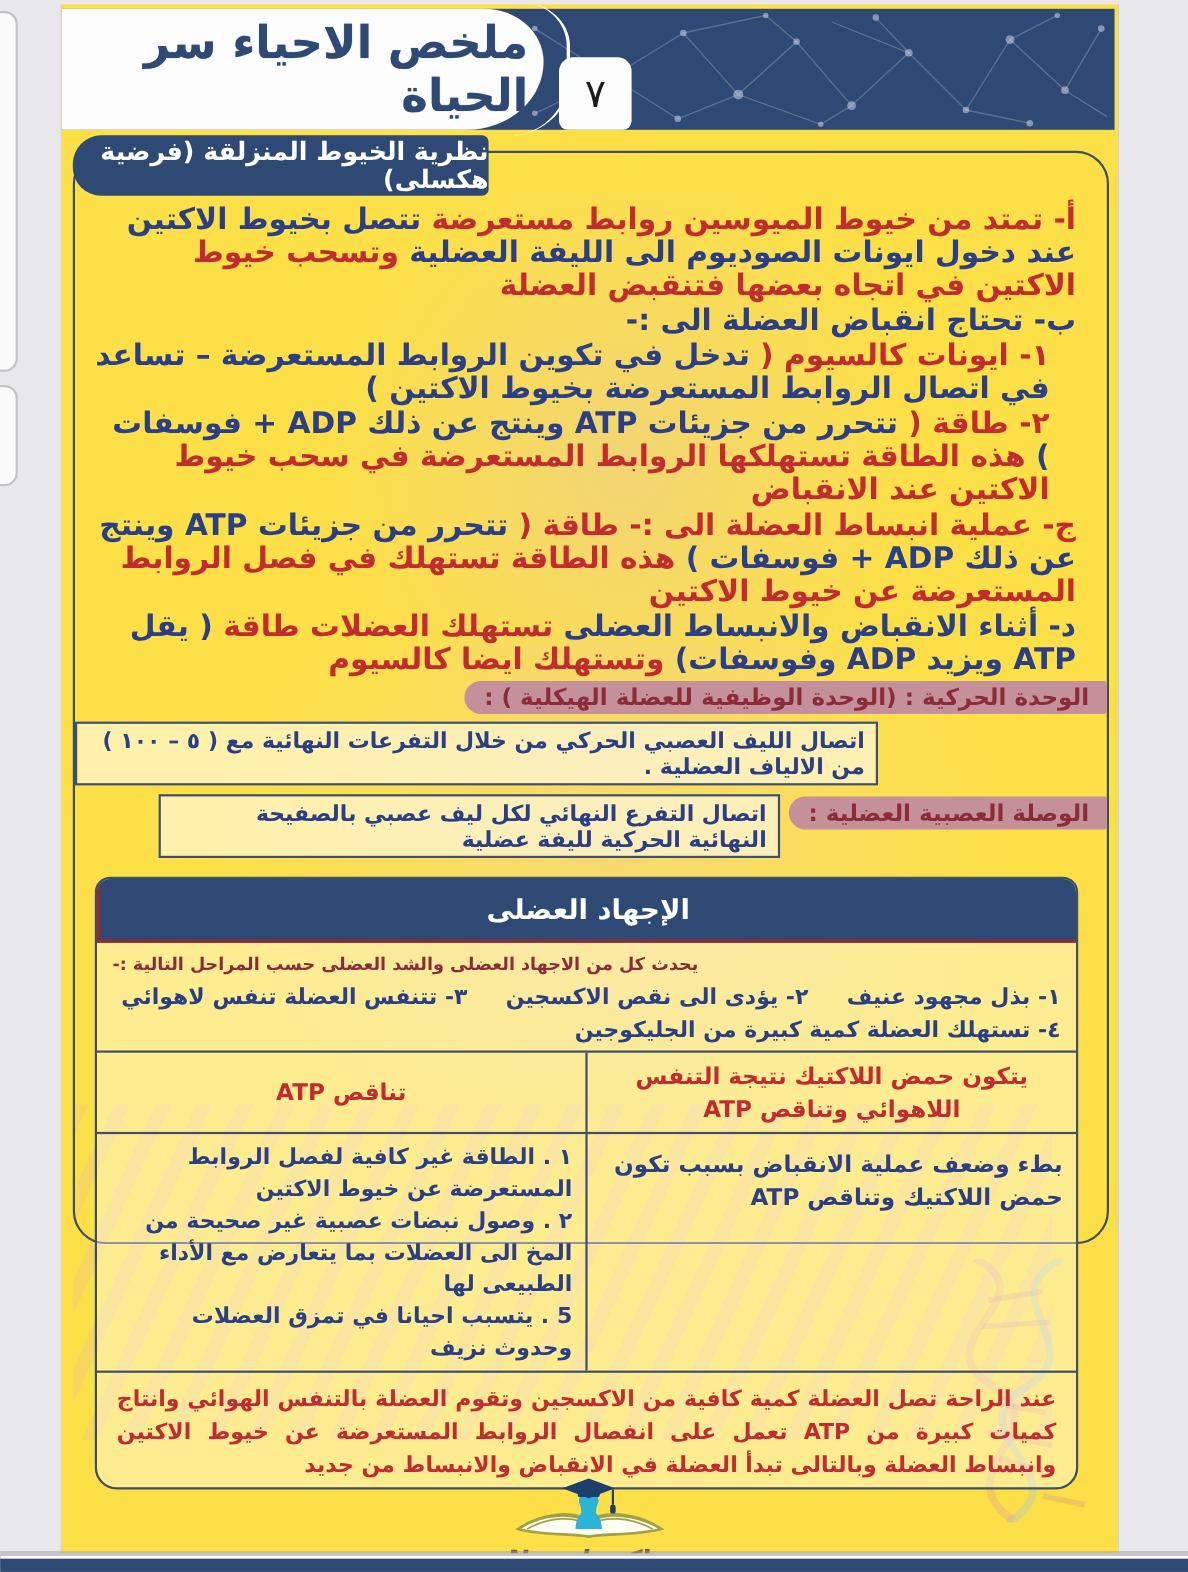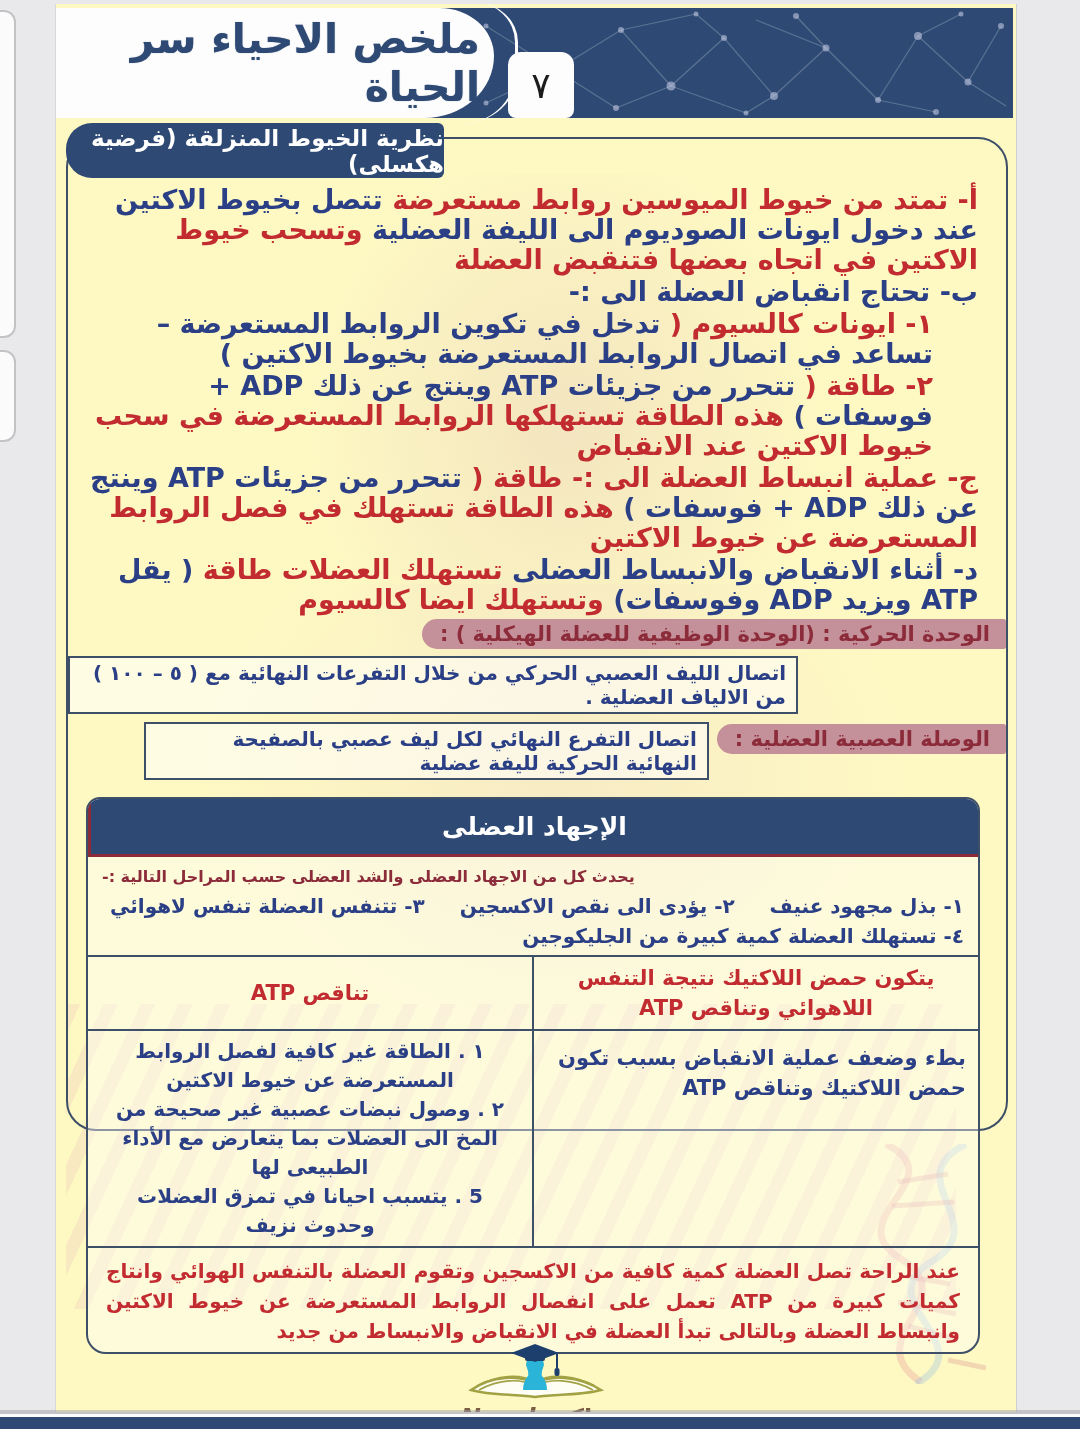--- a/index.html
+++ b/index.html
@@ -16,21 +16,21 @@
   html,body{width:1080px;height:1429px;overflow:hidden}
   body{background:var(--gray-bg);font-family:"DejaVu Sans","Liberation Sans",sans-serif;font-weight:700;position:relative}
   #canvas{position:absolute;inset:0;width:1080px;height:1429px}
 
   
   .left-tab{position:absolute;left:-12px;width:28px;background:#fbfbfb;border:2px solid #c3c3c6;border-radius:0 12px 12px 0;z-index:1}
   .tab1{top:10px;height:328px}
   .tab2{top:350px;height:92px}
 
   
-  .page{position:absolute;left:55px;top:4px;width:962px;height:1408px;background:#fef9c3;overflow:hidden;z-index:2;border-left:1px solid #d8d8da;border-right:1px solid #cfcfd2}
+  .page{position:absolute;left:55px;top:4px;width:962px;height:1408px;background:#fde047;overflow:hidden;z-index:2;border-left:1px solid #d8d8da;border-right:1px solid #cfcfd2}
 
   
   .wm{position:absolute;pointer-events:none;z-index:0}
   .wm-face{left:230px;top:170px;width:560px;height:560px;background:radial-gradient(ellipse at 50% 45%,rgba(226,196,186,.38),rgba(226,196,186,0) 68%)}
   .wm-torso{left:140px;top:580px;width:720px;height:480px;background:radial-gradient(ellipse at 50% 40%,rgba(233,205,200,.32),rgba(233,205,200,0) 72%)}
   .wm-shirt{left:10px;top:1000px;width:890px;height:305px;background:repeating-linear-gradient(115deg,rgba(228,178,184,.28) 0 13px,rgba(255,255,255,0) 13px 34px);opacity:.8}
   .wm-dna{left:790px;top:1140px;width:170px;height:240px}
 
   
   .header{position:absolute;left:0;top:4px;width:957px;height:110px;background:var(--navy);z-index:3}
@@ -40,21 +40,21 @@
   .title-curve{position:absolute;left:404px;top:-6px;width:58px;height:122px;border-left:3px solid rgba(255,255,255,.9);border-radius:0 70px 90px 0/0 62px 80px 0;z-index:3;border-left:none;border-right:3px solid #fff}
   .page-num{position:absolute;left:452px;top:44px;width:66px;height:66px;background:#fdfdfd;border-radius:13px 13px 8px 8px;display:flex;align-items:center;justify-content:center;z-index:4}
   .page-num span{font-size:36px;color:#1c1c1c;font-weight:400}
 
   
   .content-box{position:absolute;left:10px;top:133px;width:942px;height:994px;border:2px solid var(--navy-border);border-radius:30px;z-index:2;padding:46px 24px 16px 16px}
   .theory-banner{position:absolute;top:-16px;left:-2px;width:378px;height:55px;background:var(--navy);color:#fff;border-radius:26px 6px 6px 26px;display:flex;align-items:center;justify-content:center;font-size:23px}
 
   
   .intro p{font-size:27px;line-height:30px;text-align:right;margin:0 4px 2px 0}
-  .intro p.ind{margin-right:49px}
+  .intro p.ind{margin-right:28px}
   .red{color:var(--red)}
   .blue{color:var(--blue)}
   .maroon{color:var(--maroon)}
 
   
   .pink-banner{background:var(--pink);color:var(--maroon);font-size:21px;border-radius:18px 3px 3px 18px;padding:3px 16px 3px 18px;width:fit-content;white-space:nowrap}
   .mu-row{display:flex;margin:4px -24px 0 0}
   .def-box{border:2px solid var(--navy-border);color:var(--blue);font-size:20px;padding:3px 10px;background:rgba(255,255,255,.55)}
   .box1{width:730px;margin:7px auto 0 -16px}
   .junction-row{display:flex;align-items:stretch;margin:8px -24px 0 60px;gap:8px}
@@ -69,21 +69,21 @@
   .t-row{border-bottom:2px solid var(--navy-border)}
   .intro-row{padding:6px 14px 4px 14px;min-height:88px}
   .intro-row .t-title{font-size:16px;line-height:28px;text-align:left}
   .intro-row .t-steps{font-size:20px;line-height:30px;text-align:right;white-space:pre-wrap}
   .two-col{display:flex}
   .cell{flex:1;display:flex;flex-direction:column;align-items:center;justify-content:center;font-size:21px;line-height:30px;padding:6px 12px;text-align:center}
   .cell.r{border-left:2px solid var(--navy-border)}
   .row2{min-height:70px}
   .row3{min-height:151px}
   .row3 .cell.r{justify-content:flex-start;text-align:right;align-items:flex-end;padding-top:12px}
-  .row3 .cell.l p{font-size:20px;line-height:29px;text-align:center}
+  .row3 .cell.l p{font-size:20px;line-height:29px;text-align:right}
   .note-row{border-bottom:none;padding:8px 18px 6px 18px;min-height:90px;font-size:20px;line-height:30px;text-align:justify;color:var(--red)}
 
   
   .footer-logo{position:absolute;left:50%;transform:translateX(-50%);top:1338px;width:220px;text-align:center;z-index:3}
   .brand{font-size:24px;color:var(--brand-brown);margin-top:-4px}
   .brand .en{font-style:italic;margin-left:4px;letter-spacing:0}
   .bottom-bar{position:absolute;left:0;bottom:0;width:1080px;height:15px;background:var(--navy);z-index:5;border-top:3px solid #fdfdfd;box-shadow:0 -4px 0 rgba(160,160,165,.5)}
 </style>
 </head>
 <body>

